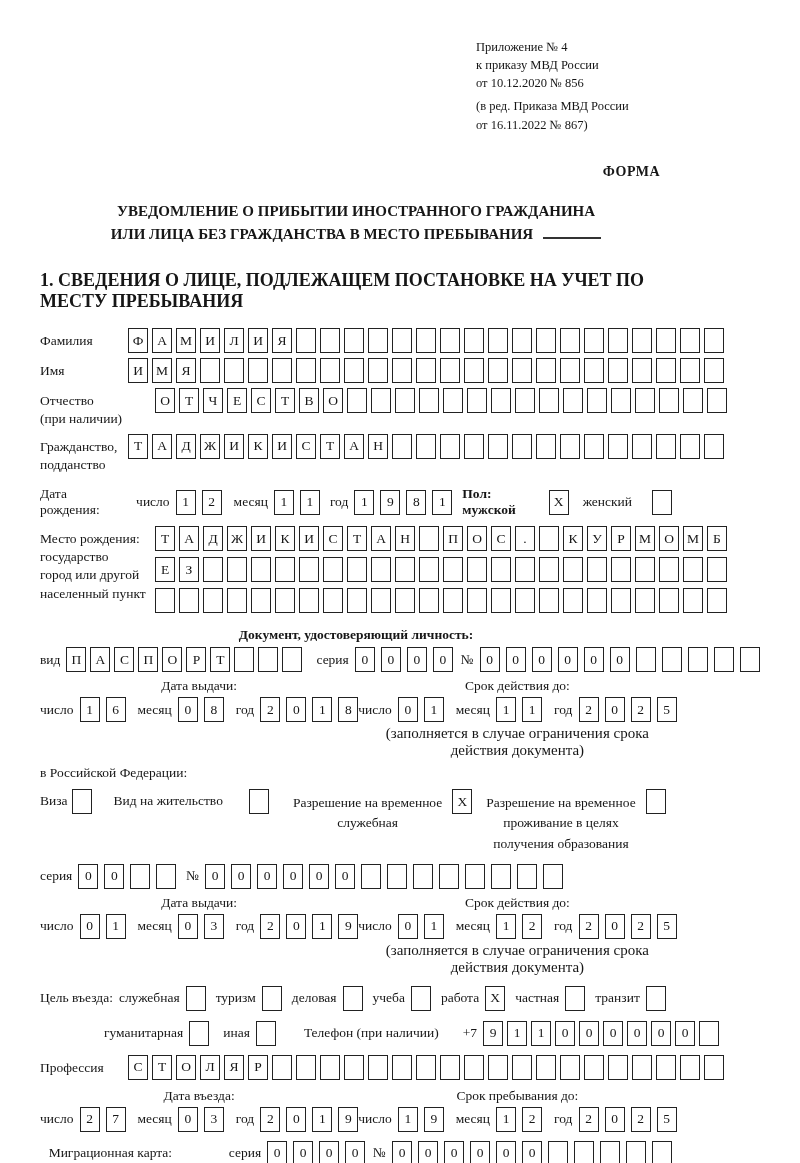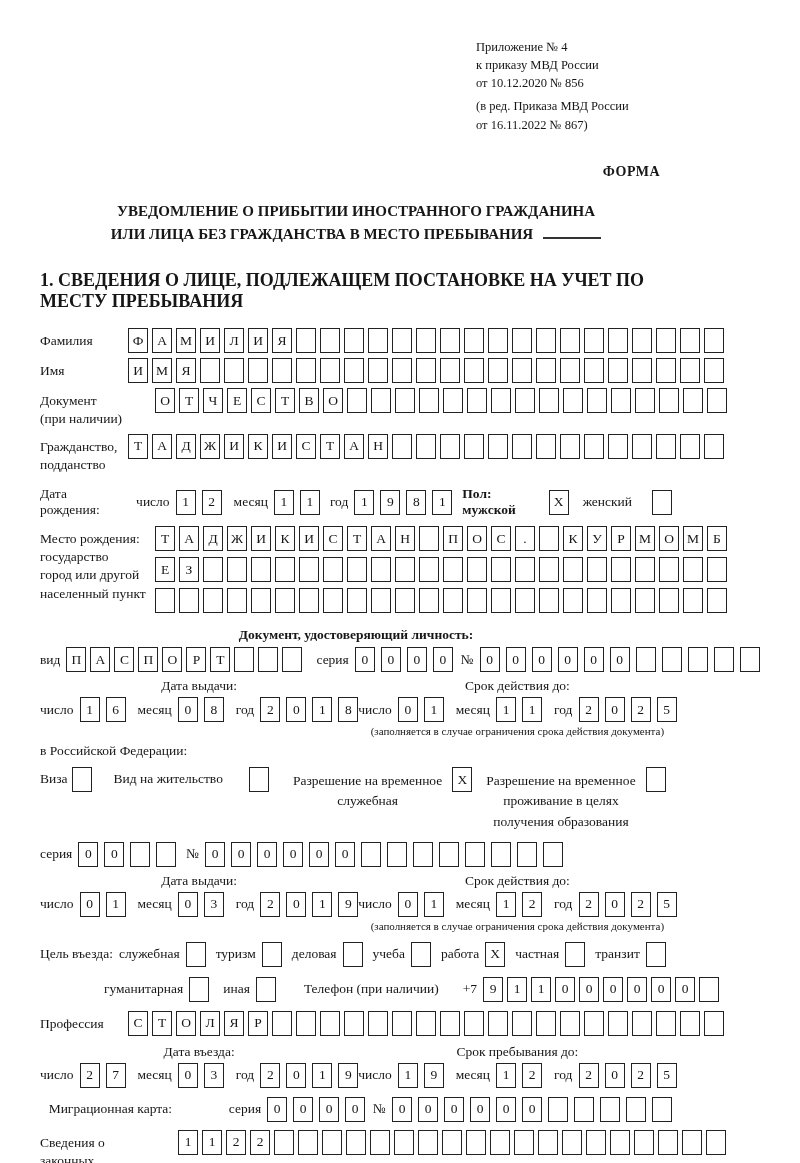--- a/index.html
+++ b/index.html
@@ -32,21 +32,21 @@
   .inline .lbl{padding:0 6px 0 0;}
   .dateline{display:flex;align-items:center;justify-content:center;gap:6px;margin-top:3px;}
   .dateline .lbl{margin-left:6px;}
   .dateline .lbl:first-child{margin-left:0;}
 
   .doc-head{text-align:center;font-weight:bold;margin-top:8px;margin-bottom:4px;}
 
   .twocol{display:flex;margin-top:10px;}
   .col-l{width:365px;} .col-r{width:367px;}
   .col-h{text-align:center;}
-  .note{font-size:11px;text-align:center;margin-top:3px;}
+  .note{font-size:15px;text-align:center;margin-top:3px;}
 
   .permits{display:flex;align-items:flex-start;margin-top:8px;}
   .permit-item{display:flex;align-items:flex-start;}
   .permit-lbl{padding-top:4px;}
   .permit-lbl.c{text-align:center;line-height:1.5;}
   .permits .cells{margin-left:10px;}
 
   .purpose-line{display:flex;align-items:center;margin-top:10px;flex-wrap:nowrap;}
   .purpose-line .lbl{margin:0 6px 0 10px;white-space:nowrap;}
   .purpose-line .lbl.first{margin-left:0;}
@@ -131,21 +131,21 @@
         <span class="cell"></span>
         <span class="cell"></span>
         <span class="cell"></span>
         <span class="cell"></span>
         <span class="cell"></span>
       </div>
   </div>
 
   <div class="frow">
     <div class="flabel w115">
-      <div>Документ</div>
+      <div>Отчество</div>
       <div>(при наличии)</div>
     </div>
     <div class="cells">
         <span class="cell">О</span>
         <span class="cell">Т</span>
         <span class="cell">Ч</span>
         <span class="cell">Е</span>
         <span class="cell">С</span>
         <span class="cell">Т</span>
         <span class="cell">В</span>

